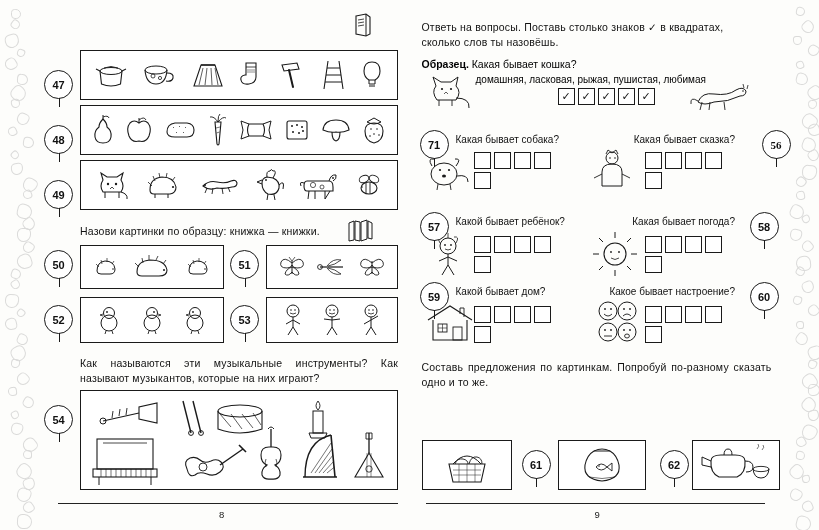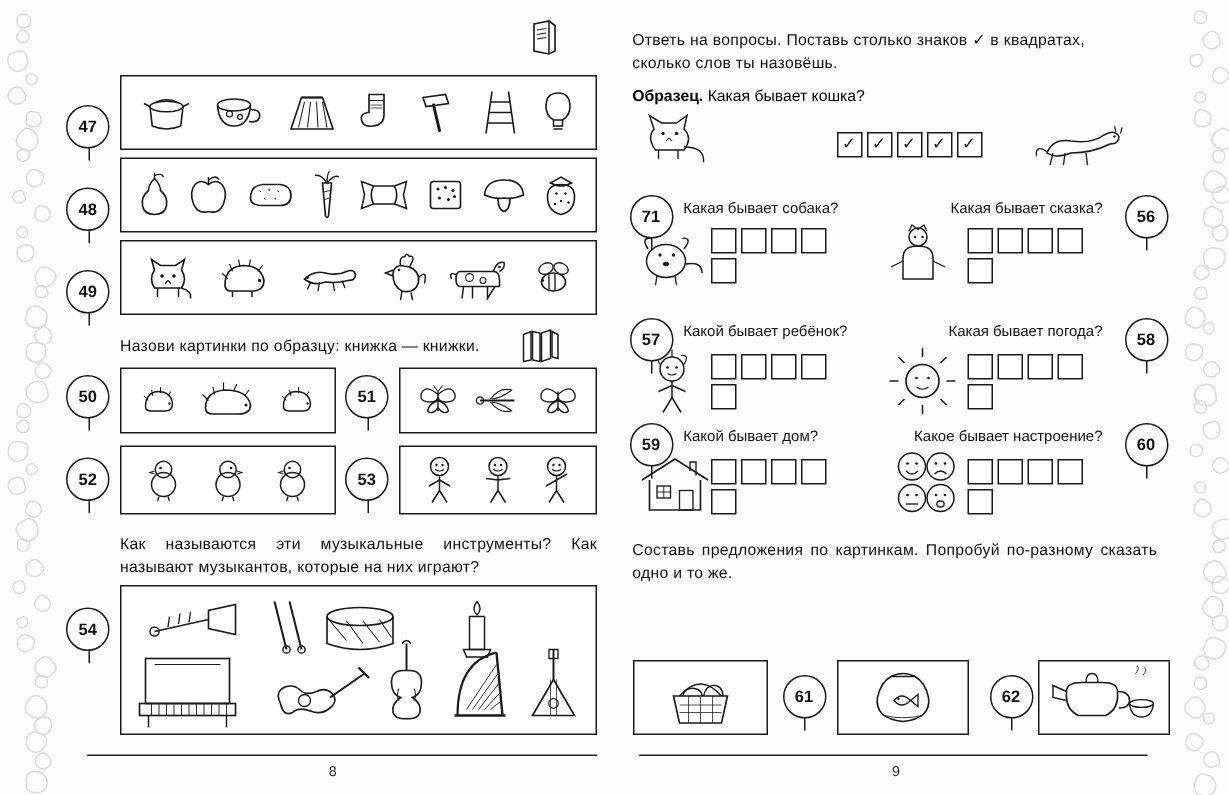--- a/index.html
+++ b/index.html
@@ -686,20 +686,21 @@
 
       <div style="position:absolute; left:12px; top:20px; width:332px;">
         <div class="instr">Ответь на вопросы. Поставь столько знаков ✓ в квадратах,</div>
         <div class="instr">сколько слов ты назовёшь.</div>
       </div>
 
       <div style="position:absolute; left:12px; top:58px; font-size:10.5px;">
         <span class="sample-label">Образец.</span>
         <span>Какая бывает кошка?</span>
       </div>
+      <div style="position:absolute; left:66px; top:74px; font-size:10px;">домашняя, ласковая, рыжая, пушистая, любимая</div>
       <div style="position:absolute; left:14px; top:72px;">
         <svg width="52" height="38" viewBox="0 0 52 38">
           <path d="M12 14 L9 5 L17 10 L27 10 L34 5 L32 14 Q38 20 32 28 L13 28 Q7 20 12 14 Z" fill="none" stroke="#1a1a1a" stroke-width="1"></path>
           <circle cx="18" cy="17" r="1.1" fill="#1a1a1a"></circle>
             <circle cx="27" cy="17" r="1.1" fill="#1a1a1a"></circle>
           <path d="M22 20 L20 22 M22 20 L24 22" stroke="#1a1a1a" stroke-width="0.7"></path>
           <path d="M32 26 Q46 26 45 36" fill="none" stroke="#1a1a1a" stroke-width="1"></path>
           <path d="M15 28 L15 34 M28 28 L28 34" stroke="#1a1a1a" stroke-width="0.9"></path>
         </svg>
       </div>
@@ -736,21 +737,21 @@
         </svg>
       </div>
       <div class="boxes" style="position:absolute; left:64px; top:152px; flex-wrap:wrap; width:78px;">
         <span class="cbox"></span>
         <span class="cbox"></span>
         <span class="cbox"></span>
         <span class="cbox"></span>
         <span class="cbox"></span>
       </div>
 
-      <div class="balloon" style="left:340px; top:130px;">
+      <div class="balloon" style="left:352px; top:130px;font-family:Liberation Serif, serif;">
         <span>56</span>
       </div>
       <div class="qrow-label" style="position:absolute; right:50px; top:134px;">Какая бывает сказка?</div>
       <div style="position:absolute; left:178px; top:148px;">
         <svg width="48" height="44" viewBox="0 0 48 44">
           <path d="M14 38 L34 38 L34 24 Q34 16 24 16 Q14 16 14 24 Z" fill="none" stroke="#1a1a1a" stroke-width="1"></path>
           <circle cx="24" cy="10" r="6" fill="none" stroke="#1a1a1a" stroke-width="1"></circle>
           <path d="M18 6 L20 2 L24 5 L28 2 L30 6" fill="none" stroke="#1a1a1a" stroke-width="0.9"></path>
           <circle cx="22" cy="10" r="0.8" fill="#1a1a1a"></circle>
             <circle cx="27" cy="10" r="0.8" fill="#1a1a1a"></circle>

